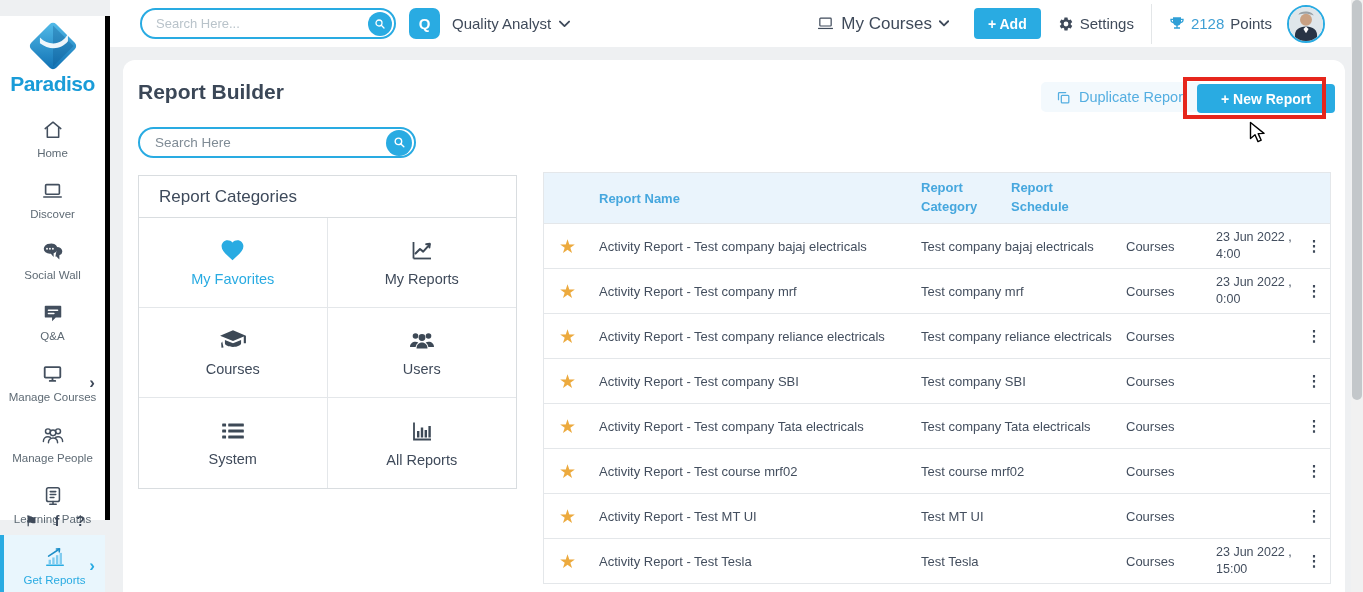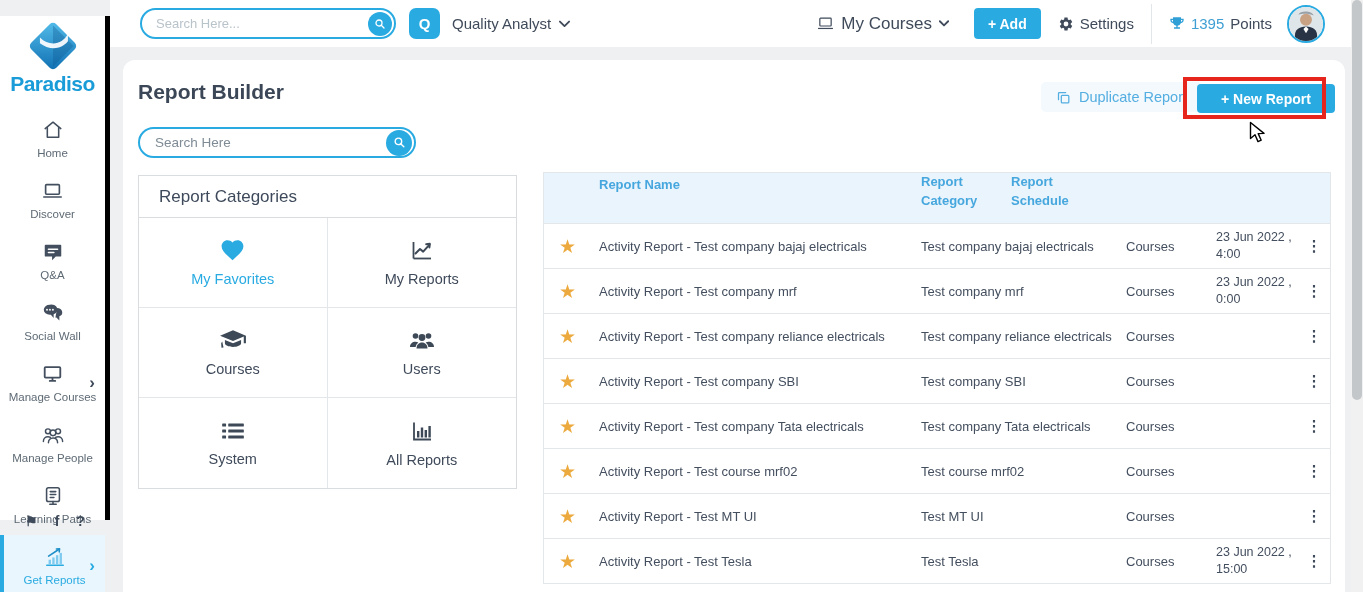--- a/index.html
+++ b/index.html
@@ -57,21 +57,21 @@
   .cat-grid { display: grid; grid-template-columns: 1fr 1fr; }
   .cat-cell { height: 90px; display: flex; flex-direction: column; align-items: center; justify-content: center; gap: 9px; border-right: 1px solid #e4e7ea; border-bottom: 1px solid #e4e7ea; cursor: pointer; color: #3d4956; }
   .cat-cell:nth-child(2n) { border-right: none; }
   .cat-cell:nth-last-child(-n+2) { border-bottom: none; }
   .cat-label { font-size: 14.5px; color: #3f4a5a; }
   .cat-cell.active { color: #29abe2; }
   .cat-cell.active .cat-label { color: #29abe2; }
 
   
   .report-table { position: absolute; left: 420px; top: 112px; width: 788px; font-size: 13px; }
-  .t-head { display: flex; align-items: flex-start; background: #eaf4fc; border: 1px solid #e4e7ea; height: 52px; color: #46a7de; font-weight: 700; }
+  .t-head { display: flex; align-items: center; background: #eaf4fc; border: 1px solid #e4e7ea; height: 52px; color: #46a7de; font-weight: 700; }
   .t-row { display: flex; align-items: center; background: #fff; border: 1px solid #e4e7ea; border-top: none; min-height: 45px; cursor: pointer; }
   .c-star { width: 47px; text-align: center; flex: none; }
   .c-name { width: 330px; padding: 4px 10px 4px 8px; flex: none; }
   .c-comp { width: 205px; padding: 4px 10px 4px 0; flex: none; }
   .c-cat { width: 90px; flex: none; }
   .c-sched { width: 82px; flex: none; font-size: 12.5px; line-height: 1.35; }
   .c-menu { width: 32px; text-align: center; flex: none; }
   .t-head .c-sched, .t-head .c-cat { font-size: 13px; line-height: 1.45; }
   .star { color: #ecaa3e; font-size: 19px; line-height: 1; display: inline-block; }
   .kebab { color: #3f4a5a; font-size: 15px; font-weight: 700; cursor: pointer; }
@@ -119,38 +119,38 @@
         <span class="ico">
           <svg width="23" height="22" viewBox="0 0 24 24" fill="none" stroke="currentColor" stroke-width="1.8" stroke-linecap="round">
               <rect x="4.5" y="5" width="15" height="10.5" rx="1"></rect>
               <path d="M2.5 18.5h19"></path>
             </svg>
         </span>
         <span class="nav-label">Discover</span>
       </div>
       <div class="nav-item">
         <span class="ico">
-          <svg width="22" height="22" viewBox="0 0 24 24">
-              <path d="M4 4h16a1 1 0 0 1 1 1v11a1 1 0 0 1-1 1h-5l-4 4v-4H4a1 1 0 0 1-1-1V5a1 1 0 0 1 1-1z" fill="currentColor"></path>
-              <path d="M7 9h10M7 12.5h6" stroke="#fff" stroke-width="1.6" stroke-linecap="round"></path>
-            </svg>
-        </span>
-        <span class="nav-label">Q&amp;A</span>
-      </div>
-      <div class="nav-item">
-        <span class="ico">
           <svg width="24" height="22" viewBox="0 0 26 22">
               <path d="M17.5 5.5a5.6 4.8 0 0 1 2.4 9.1V19l-3.2-3h-1.1" fill="currentColor"></path>
               <path d="M9.5 2a6.5 5.5 0 1 0 0 11h1.2l3 3.4V12.4A6.5 5.5 0 0 0 9.5 2z" fill="currentColor"></path>
               <circle cx="6.5" cy="7.5" r="1" fill="#fff"></circle>
               <circle cx="9.7" cy="7.5" r="1" fill="#fff"></circle>
               <circle cx="12.9" cy="7.5" r="1" fill="#fff"></circle>
             </svg>
         </span>
         <span class="nav-label">Social Wall</span>
+      </div>
+      <div class="nav-item">
+        <span class="ico">
+          <svg width="22" height="22" viewBox="0 0 24 24">
+              <path d="M4 4h16a1 1 0 0 1 1 1v11a1 1 0 0 1-1 1h-5l-4 4v-4H4a1 1 0 0 1-1-1V5a1 1 0 0 1 1-1z" fill="currentColor"></path>
+              <path d="M7 9h10M7 12.5h6" stroke="#fff" stroke-width="1.6" stroke-linecap="round"></path>
+            </svg>
+        </span>
+        <span class="nav-label">Q&amp;A</span>
       </div>
       <div class="nav-item">
         <span class="ico">
           <svg width="23" height="22" viewBox="0 0 24 24" fill="none" stroke="currentColor" stroke-width="2" stroke-linecap="round">
               <rect x="3.5" y="4.5" width="17" height="11.5" rx="1"></rect>
               <path d="M9 19.5h6M12 16.5v3"></path>
             </svg>
         </span>
         <span class="nav-label">Manage Courses</span>
         <span class="side-chev">›</span>
@@ -236,21 +236,21 @@
         <svg width="16" height="16" viewBox="0 0 24 24">
             <path fill="#3f4a5a" d="M19.14 12.94c.04-.3.06-.61.06-.94s-.02-.64-.07-.94l2.03-1.58a.49.49 0 0 0 .12-.61l-1.92-3.32a.49.49 0 0 0-.59-.22l-2.39.96a7.3 7.3 0 0 0-1.62-.94l-.36-2.54a.48.48 0 0 0-.48-.41h-3.84c-.24 0-.43.17-.47.41l-.36 2.54c-.59.24-1.13.57-1.62.94l-2.39-.96a.49.49 0 0 0-.59.22L2.74 8.87c-.12.21-.08.47.12.61l2.03 1.58c-.05.3-.09.63-.09.94s.02.64.07.94l-2.03 1.58a.49.49 0 0 0-.12.61l1.92 3.32c.12.22.37.29.59.22l2.39-.96c.5.38 1.03.7 1.62.94l.36 2.54c.05.24.24.41.48.41h3.84c.24 0 .44-.17.47-.41l.36-2.54c.59-.24 1.13-.56 1.62-.94l2.39.96c.22.08.47 0 .59-.22l1.92-3.32c.12-.22.07-.47-.12-.61l-2.01-1.58zM12 15.6A3.6 3.6 0 1 1 12 8.4a3.6 3.6 0 0 1 0 7.2z"></path>
           </svg>
         <span>Settings</span>
       </div>
       <div class="t-divider"></div>
       <div class="points">
         <svg width="16" height="16" viewBox="0 0 24 24">
             <path fill="#2f9fd6" d="M6 2h12v2h4v2c0 2.6-1.9 4.4-4.3 4.9A6 6 0 0 1 13 14.6V17h3.5v2h-9v-2H11v-2.4a6 6 0 0 1-4.7-3.7C3.9 10.4 2 8.6 2 6V4h4V2zm-2 4c0 1.4.8 2.4 2 2.8V6H4zm16 0h-2v2.8c1.2-.4 2-1.4 2-2.8z"></path>
           </svg>
-        <span class="val">1395</span>
+        <span class="val">2128</span>
         <span class="lbl">Points</span>
       </div>
       <div class="avatar">
         <svg viewBox="0 0 40 40" width="34" height="34">
             <rect width="40" height="40" fill="#dfe6ea"></rect>
             <path d="M11 9c2-5 16-5 18 1-5-2.5-13-2.5-18-1z" fill="#9aa1a6"></path>
             <circle cx="20" cy="15" r="7" fill="#c9a183"></circle>
             <path d="M20 23c-8.5 0-13 4.5-13 10v7h26v-7c0-5.5-4.5-10-13-10z" fill="#283445"></path>
             <path d="M20 23l-3 3 3 5 3-5z" fill="#fff"></path>
           </svg>

